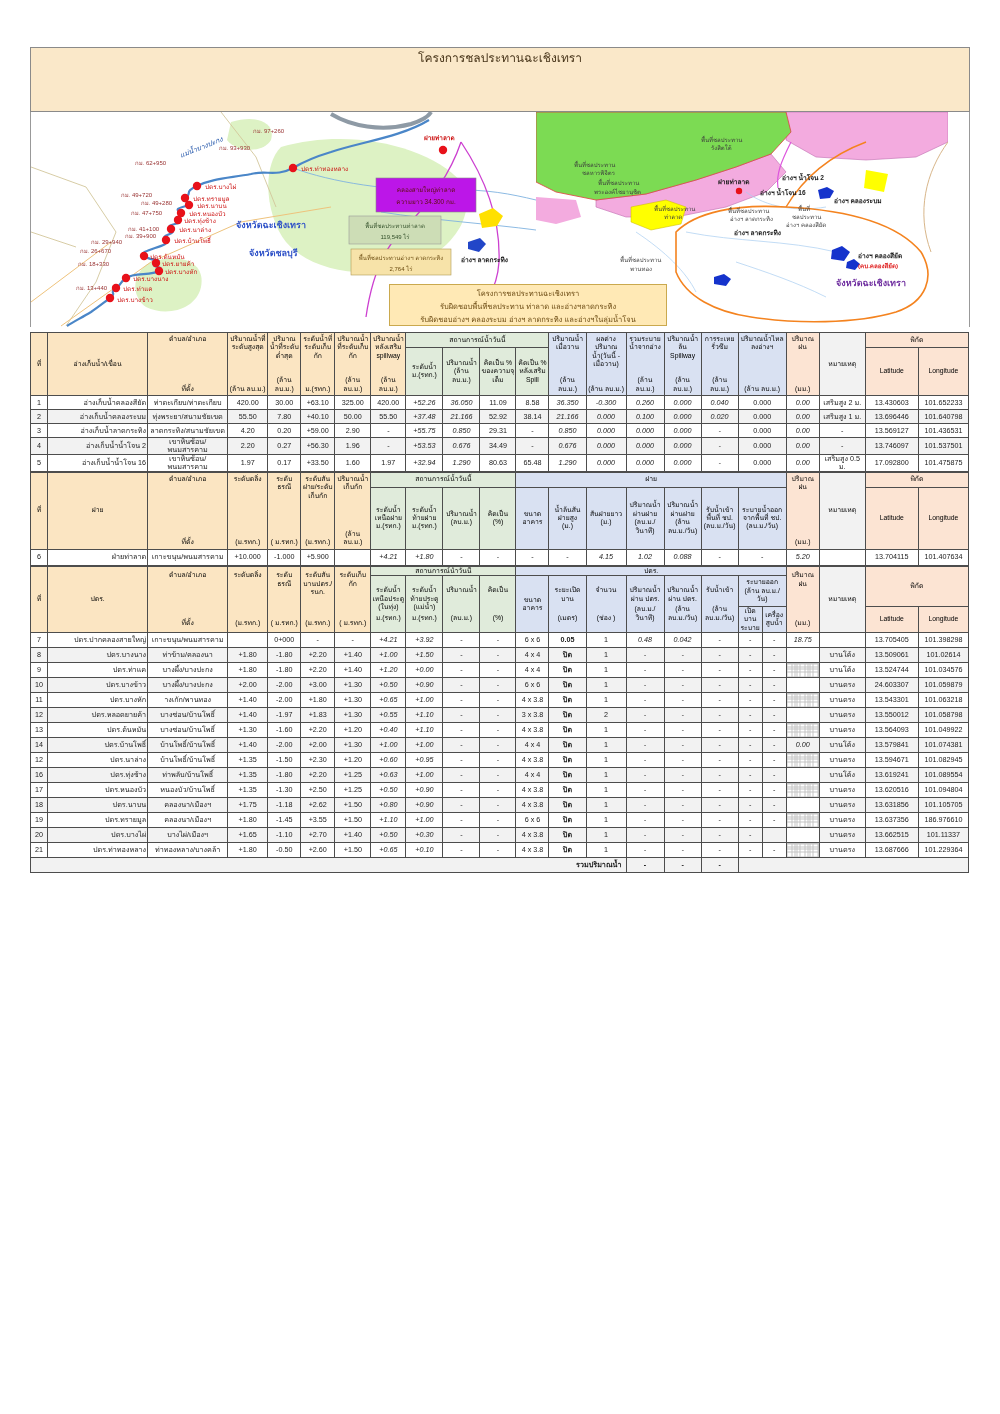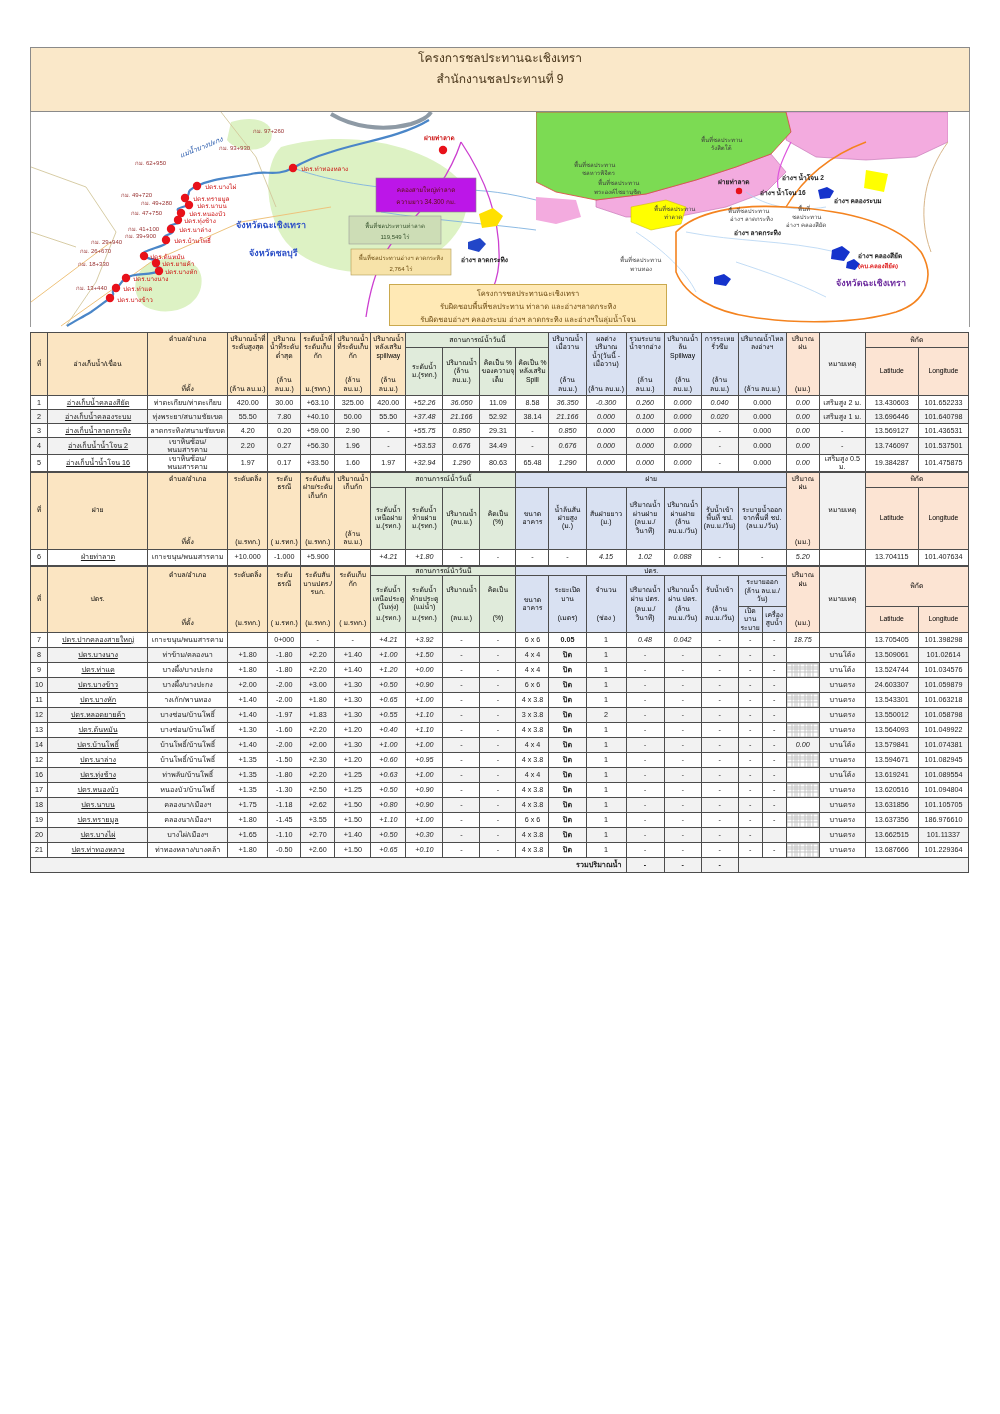--- a/index.html
+++ b/index.html
@@ -14,21 +14,21 @@
   #map-right{left:505px;}
   .note-box{position:absolute;left:358px;top:172px;width:278px;height:42px;background:#ffe9b5;border:1px solid #caa94e;z-index:3;text-align:center;color:#6b4a12;font-size:7.5px;line-height:13px;padding-top:2px;box-sizing:border-box;}
   
   .tables{position:absolute;left:30px;top:332px;width:939px;}
   table{border-collapse:collapse;table-layout:fixed;width:939px;margin:0;}
   th,td{border:1px solid #4d4d4d;overflow:hidden;padding:0 1px;font-weight:normal;text-align:center;vertical-align:middle;box-sizing:border-box;}
   th{font-size:6.8px;line-height:1.25;background:#fff;}
   td{font-size:7.2px;line-height:1.1;height:14px;color:#1a1a1a;}
   .t-weir td{height:16px;}
   .t-gate td{height:15px;}
-  td.al{text-align:center;padding-left:2px;text-decoration:underline;}
+  td.al{text-align:right;padding-left:2px;}
   td.it{font-style:italic;}
   td.bd{font-weight:bold;}
   td.tl{text-align:right;font-weight:bold;padding-right:4px;}
   tbody tr:nth-child(even) td{background:#f2f2f2;}
   .t-weir tbody tr td{background:#fff;}
   td.hatch{background-color:#fff !important;background-image:repeating-linear-gradient(0deg,#c4c4c4 0,#c4c4c4 .8px,transparent .8px,transparent 2.6px),repeating-linear-gradient(90deg,#c4c4c4 0,#c4c4c4 .8px,transparent .8px,transparent 2.6px);}
   th.tan{background:#fbe5c2;}
   th.grn{background:#e0ebdb;}
   th.blu{background:#d9e1f2;}
   th.pch{background:#fce4d3;}
@@ -45,21 +45,20 @@
   .lbl-km{fill:#993333;font-size:6px;}
   .lbl-prov{fill:#2f52c8;font-size:9px;font-weight:bold;}
   .lbl-reg{fill:#3c3c3c;font-size:6px;}
   .lbl-poi{fill:#1a1a1a;font-size:6.6px;font-weight:bold;}
 </style>
 </head>
 <body>
 
 <div class="title-block">
   <div>โครงการชลประทานฉะเชิงเทรา</div>
-  <div>สำนักงานชลประทานที่ 9</div>
 </div>
 
 <div class="map-band">
 
   <svg id="map-left" width="505" height="215" viewBox="0 0 505 215">
     <rect x="0" y="0" width="505" height="215" fill="#ffffff"></rect>
 
     <path d="M250,35 C320,15 400,35 430,70 C445,95 430,130 390,150 C340,170 280,160 255,130 C235,105 230,55 250,35 Z" fill="#ddf2c4"></path>
     <path d="M120,150 C150,140 175,150 170,175 C165,198 135,205 115,195 C100,185 100,160 120,150 Z" fill="#ddf2c4"></path>
     <path d="M200,10 C225,2 245,10 240,28 C232,42 205,40 196,28 Z" fill="#ddf2c4"></path>
@@ -488,21 +487,21 @@
           <td>80.63</td>
           <td>65.48</td>
           <td class="it">1.290</td>
           <td class="it">0.000</td>
           <td class="it">0.000</td>
           <td class="it">0.000</td>
           <td class="it">-</td>
           <td>0.000</td>
           <td class="it">0.00</td>
           <td>เสริมสูง 0.5 ม.</td>
-          <td>19.384287</td>
+          <td>17.092800</td>
           <td>101.475875</td>
         </tr>
       </tbody>
     </table>
   <table id="t-weir" class="t-weir">
       <colgroup>
         <col style="width: 17px;">
         <col style="width: 100px;">
         <col style="width: 80px;">
         <col style="width: 40px;">

